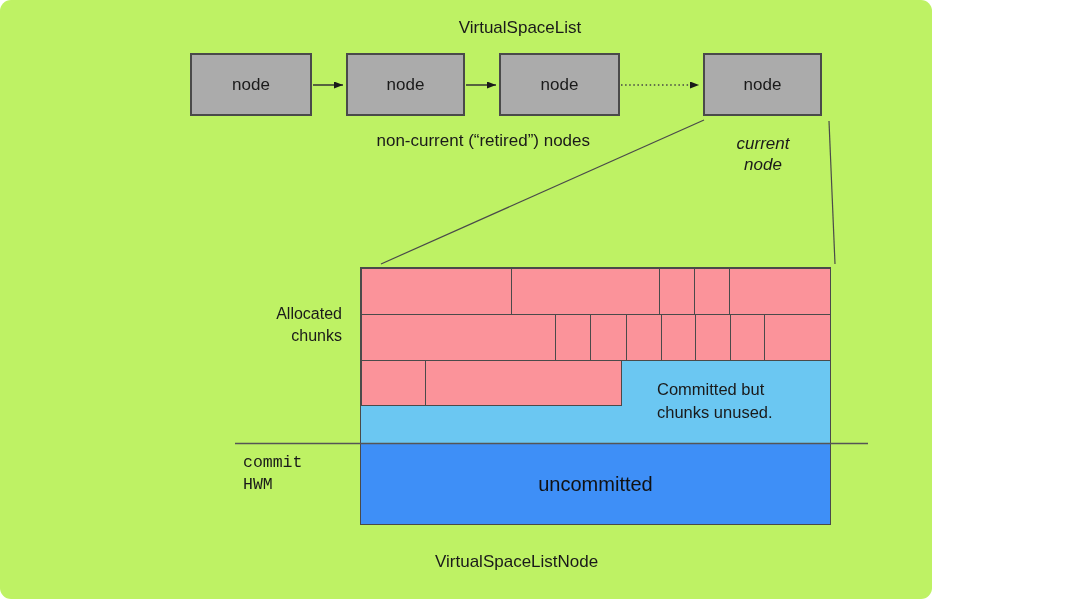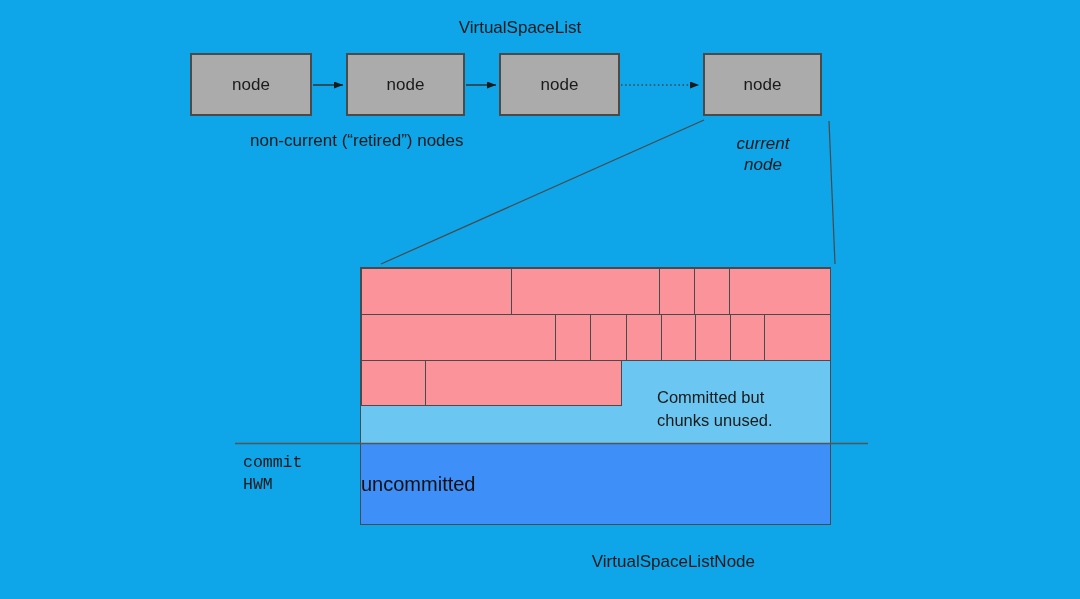--- a/index.html
+++ b/index.html
@@ -1,47 +1,47 @@
 <!DOCTYPE html>
 <html><head>
 <meta charset="utf-8">
 <style>
   html,body{margin:0;padding:0;background:#fff;}
   .canvas{
-    position:relative;width:1080px;height:599px;background:#0ea5e9;overflow:hidden;
-    font-family:"Liberation Sans","DejaVu Sans",sans-serif;color:#1a1a1a;
+    position:relative;width:932px;height:599px;background:#bef264;overflow:hidden;
+    font-family:"Liberation Sans","DejaVu Sans",sans-serif;color:#1a1a1a;border-radius:11px;
   }
   .overlay{position:absolute;left:0;top:0;width:1080px;height:599px;pointer-events:none;z-index:5;}
   .label{position:absolute;z-index:6;}
   .title{position:absolute;left:360px;top:18px;width:320px;text-align:center;font-size:17px;z-index:6;}
   .node{
     position:absolute;top:53px;height:63px;background:var(--node-fill);
     border:2px solid var(--line-dark);box-sizing:border-box;
     display:flex;align-items:center;justify-content:center;font-size:17px;z-index:2;
   }
   .vsnode-box{
     position:absolute;left:360px;top:267px;width:469px;height:256px;
     border:1.5px solid var(--line-dark);box-sizing:content-box;z-index:1;
   }
   .committed-region{position:absolute;left:0;top:0;width:469px;height:176px;background:var(--committed-blue);}
   .uncommitted-region{
     position:absolute;left:0;top:176px;width:469px;height:80px;background:var(--uncommitted-blue);
-    display:flex;align-items:center;justify-content:flex-start;font-size:20px;color:#111;
+    display:flex;align-items:center;justify-content:center;font-size:20px;color:#111;
   }
   .chunks-layer{position:absolute;left:0;top:0;width:469px;height:176px;}
   .chunk{
     position:absolute;background:var(--chunk-pink);
     border:1px solid var(--line-dark);box-sizing:border-box;
   }
-  .retired{left:250px;top:131px;width:340px;text-align:left;font-size:17px;}
+  .retired{left:250px;top:131px;width:340px;text-align:right;font-size:17px;}
   .current{left:703px;top:133px;width:120px;text-align:center;font-size:17px;line-height:21px;font-style:italic;}
   .allocated{left:230px;top:303px;width:112px;text-align:right;font-size:16px;line-height:22px;}
-  .committed-text{left:657px;top:386px;width:160px;font-size:16.5px;line-height:23px;}
+  .committed-text{left:657px;top:378px;width:160px;font-size:16.5px;line-height:23px;}
   .hwm{left:243px;top:452px;width:100px;font-size:16.5px;line-height:22px;font-family:Liberation Mono, monospace;}
-  .footer{left:435px;top:552px;width:320px;text-align:right;font-size:17px;}
+  .footer{left:435px;top:552px;width:320px;text-align:left;font-size:17px;}
 </style>
 </head>
 <body>
 
 <div class="canvas" style="--chunk-pink: #FB939A; --committed-blue: #6BC7F2; --uncommitted-blue: #3E8FF7; --node-fill: #ABABAB; --line-dark: #4A4A4A;">
 
   <svg class="overlay" viewBox="0 0 1080 599" xmlns="http://www.w3.org/2000/svg">
     <defs>
       <marker id="ah" markerUnits="userSpaceOnUse" markerWidth="10" markerHeight="8" refX="9" refY="3.5" orient="auto">
         <path d="M0,0 L9,3.5 L0,7 Z" fill="#1a1a1a"></path>
@@ -94,20 +94,24 @@
         <div class="chunk" style="left: 265px; top: 46px; width: 36px; height: 47px;"></div>
         <div class="chunk" style="left: 300px; top: 46px; width: 35px; height: 47px;"></div>
         <div class="chunk" style="left: 334px; top: 46px; width: 36px; height: 47px;"></div>
         <div class="chunk" style="left: 369px; top: 46px; width: 35px; height: 47px;"></div>
         <div class="chunk" style="left: 403px; top: 46px; width: 67px; height: 47px;"></div>
         <div class="chunk" style="left: 0px; top: 92px; width: 65px; height: 46px;"></div>
         <div class="chunk" style="left: 64px; top: 92px; width: 197px; height: 46px;"></div>
       </div>
   </div>
 
+  <div class="label allocated">
+    <div>Allocated</div>
+    <div>chunks</div>
+  </div>
 
   <div class="label committed-text">
     <div>Committed but</div>
     <div>chunks unused.</div>
   </div>
 
   <div class="label hwm">
     <div>commit</div>
     <div>HWM</div>
   </div>

